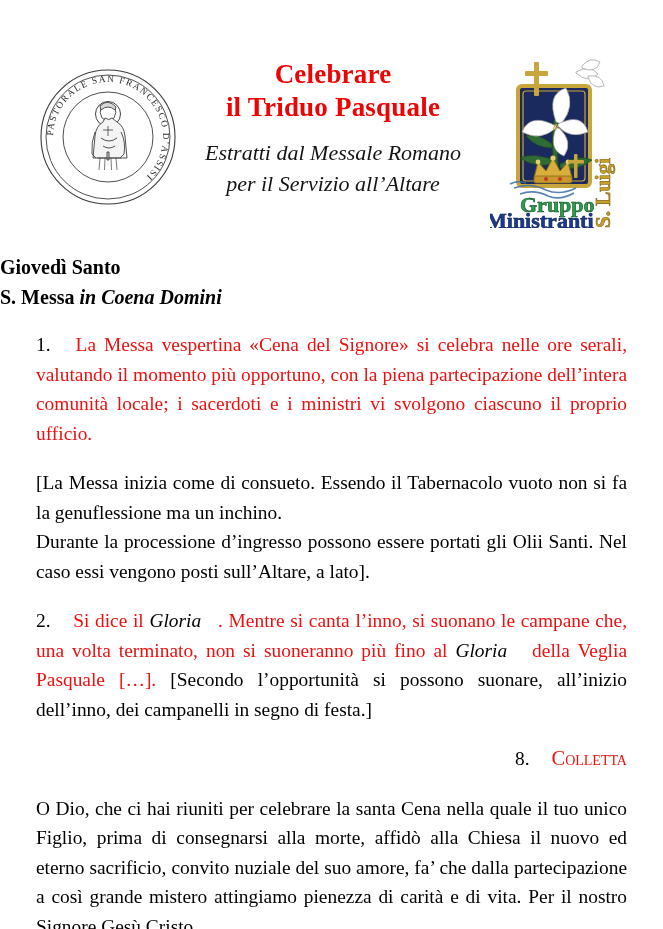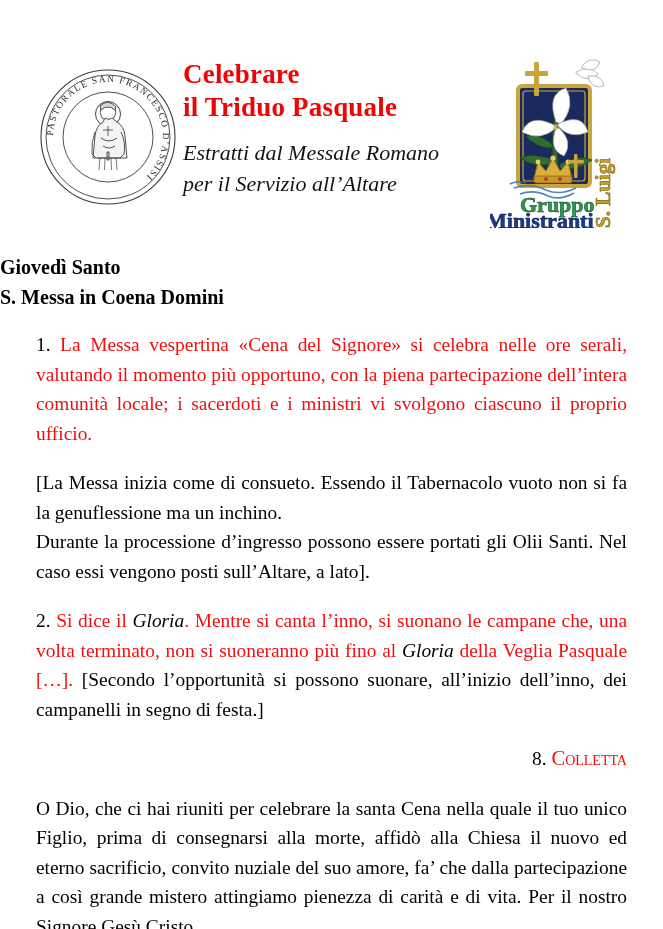--- a/index.html
+++ b/index.html
@@ -32,21 +32,21 @@
     left: 33px;
     top: 62px;
     width: 150px;
     height: 150px;
   }
   .titleblock {
     position: absolute;
     left: 183px;
     top: 58px;
     width: 300px;
-    text-align: left;
+    text-align: center;
   }
   .title-line {
     color: #ED0505;
     font-weight: bold;
     font-size: 27px;
     line-height: 33px;
     letter-spacing: 0.2px;
   }
   .subtitle {
     margin-top: 13px;
@@ -70,35 +70,35 @@
     line-height: 30px;
   }
   .day-title {
     font-weight: bold;
     font-size: 20px;
   }
   .mass-title {
     font-size: 20px;
   }
   .mass-title .bold { font-weight: bold; }
-  .mass-title .bolditalic { font-weight: bold; }
+  .mass-title .bolditalic { font-weight: bold; font-style: italic; }
 
   
   .content {
     margin: 0 36px 0 36px;
     padding-top: 18px;
     font-size: 19.4px;
     line-height: 29.5px;
   }
   p.para {
     margin: 0 0 20px 0;
     text-align: justify;
   }
   p.para.nojust { text-align: right; }
-  .red { color: #EE1010; }
+  .red { color: #EE1010; margin-left: 17px; }
   .blk { color: #000000; }
   .it { font-style: italic; }
   .smallcaps {
     font-variant: small-caps;
     font-size: 20.5px;
   }
   .rubric-head {
     margin: 0 0 20px 0;
   }
   .linebreak { display: block; }

